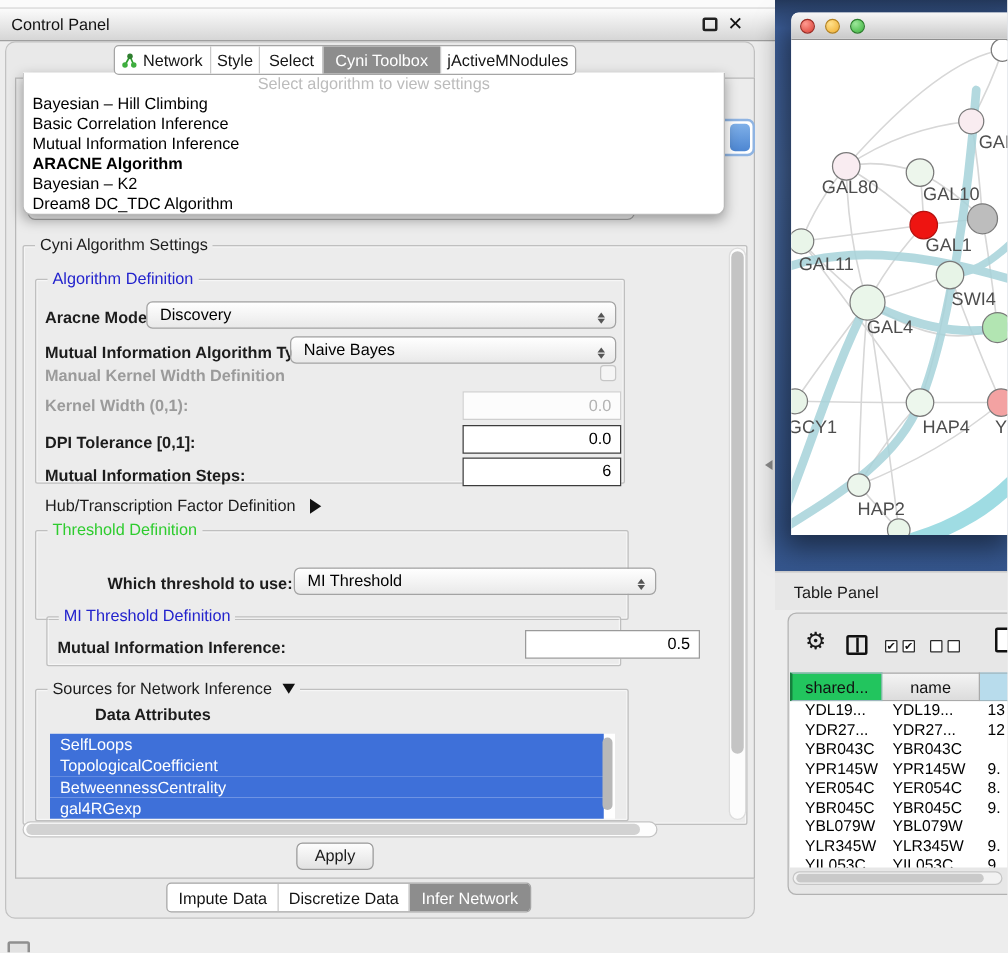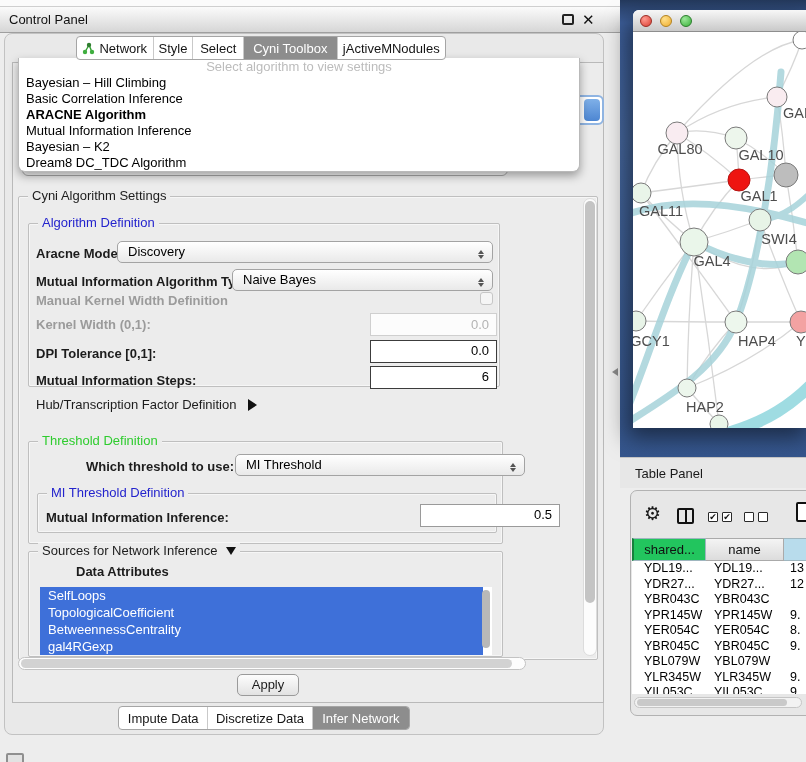--- a/index.html
+++ b/index.html
@@ -10,21 +10,21 @@
 
   
   .topstrip{left:0;top:0;width:620px;height:7px;background:#fbfbfb;border-bottom:1px solid #cfcfcf;}
   .cp-titlebar{left:0;top:7px;width:620px;height:26px;background:linear-gradient(#fbfbfb,#d6d6d6);
                border-bottom:1px solid #9f9f9f;line-height:25px;padding-left:9px;color:#111;}
   .float-btn{left:562px;top:14px;width:12px;height:11px;border:2px solid #222;border-radius:2px;}
   .close-btn{left:582px;top:9px;font-size:15px;font-weight:bold;color:#111;line-height:22px;}
   .cp-frame{left:4px;top:33px;width:600px;height:702px;background:#e9e9e9;border:1px solid #c2c2c2;border-radius:8px;}
   .cp-inner{left:12px;top:62px;width:592px;height:641px;background:#ececec;border:1px solid #b9b9b9;}
 
-  .tabbar{display:flex;height:24px;background:#fff;border:1px solid #a5a5a5;border-radius:4px;overflow:hidden;}
+  .tabbar{display:flex;height:24px;background:#fff;border:1px solid #a5a5a5;border-radius:4px;overflow:hidden;margin-left:15px;}
   .tab{display:flex;align-items:center;justify-content:center;gap:4px;border-left:1px solid #c9c9c9;color:#151515;}
   .tab:first-child{border-left:none;}
   .tab.sel{background:#8d8d8d;color:#fff;}
   .tabbar-top{left:76px;top:36px;width:370px;z-index:6;}
   .tabbar-bottom{left:118px;top:706px;width:292px;z-index:2;}
 
   
   .hidden-combo{left:22px;top:146px;width:486px;height:30px;border:1px solid #a8a8a8;border-radius:6px;
                 background:#f6f6f6;color:#9a9a9a;line-height:28px;padding-left:10px;z-index:1;overflow:hidden;}
   .hidden-spin{left:558px;top:95px;width:46px;height:30px;border:2px solid #8fb4e2;border-radius:6px;background:#fff;z-index:1;}
@@ -152,22 +152,22 @@
 
   <div class="abs hidden-combo">gal-filtered.sif default node</div>
   <div class="abs hidden-spin">
       <span class="blue"></span>
     </div>
 
   <div class="abs popup">
     <div class="ph">Select algorithm to view settings</div>
     <div class="it">Bayesian – Hill Climbing</div>
     <div class="it">Basic Correlation Inference</div>
+    <div class="it">Mutual Information Inference</div>
     <div class="it bold">ARACNE Algorithm</div>
-    <div class="it">Mutual Information Inference</div>
     <div class="it">Bayesian – K2</div>
     <div class="it">Dream8 DC_TDC Algorithm</div>
   </div>
 
   <div class="abs group" style="left:18px;top:196px;width:580px;height:464px;">
     <span class="gtitle">Cyni Algorithm Settings</span>
   </div>
 
   <div class="abs group" style="left:28px;top:223px;width:472px;height:164px;">
     <span class="gtitle blue">Algorithm Definition</span>
@@ -187,21 +187,21 @@
   <div class="abs lbl" style="left:36px;top:346px;">DPI Tolerance [0,1]:</div>
   <div class="field" style="left:370px;top:340px;width:127px;line-height:20px;">0.0</div>
   <div class="abs lbl" style="left:36px;top:373px;">Mutual Information Steps:</div>
   <div class="field" style="left:370px;top:366px;width:127px;line-height:20px;">6</div>
 
   <div class="abs" style="left:36px;top:397px;">
     <span>Hub/Transcription Factor Definition</span>
     <span class="tri-r" style="margin-left:8px;"></span>
   </div>
 
-  <div class="abs group" style="left:28px;top:441px;width:475px;height:103px;">
+  <div class="abs group" style="left:28px;top:424px;width:475px;height:72px;">
     <span class="gtitle green">Threshold Definition</span>
   </div>
   <div class="abs lbl" style="left:86px;top:459px;">Which threshold to use:</div>
   <div class="combo" style="left:235px;top:454px;width:290px;">
     <span>MI Threshold</span><span class="arr"></span>
   </div>
   <div class="abs group" style="left:37px;top:493px;width:460px;height:40px;">
     <span class="gtitle blue">MI Threshold Definition</span>
   </div>
   <div class="abs lbl" style="left:46px;top:510px;">Mutual Information Inference:</div>

